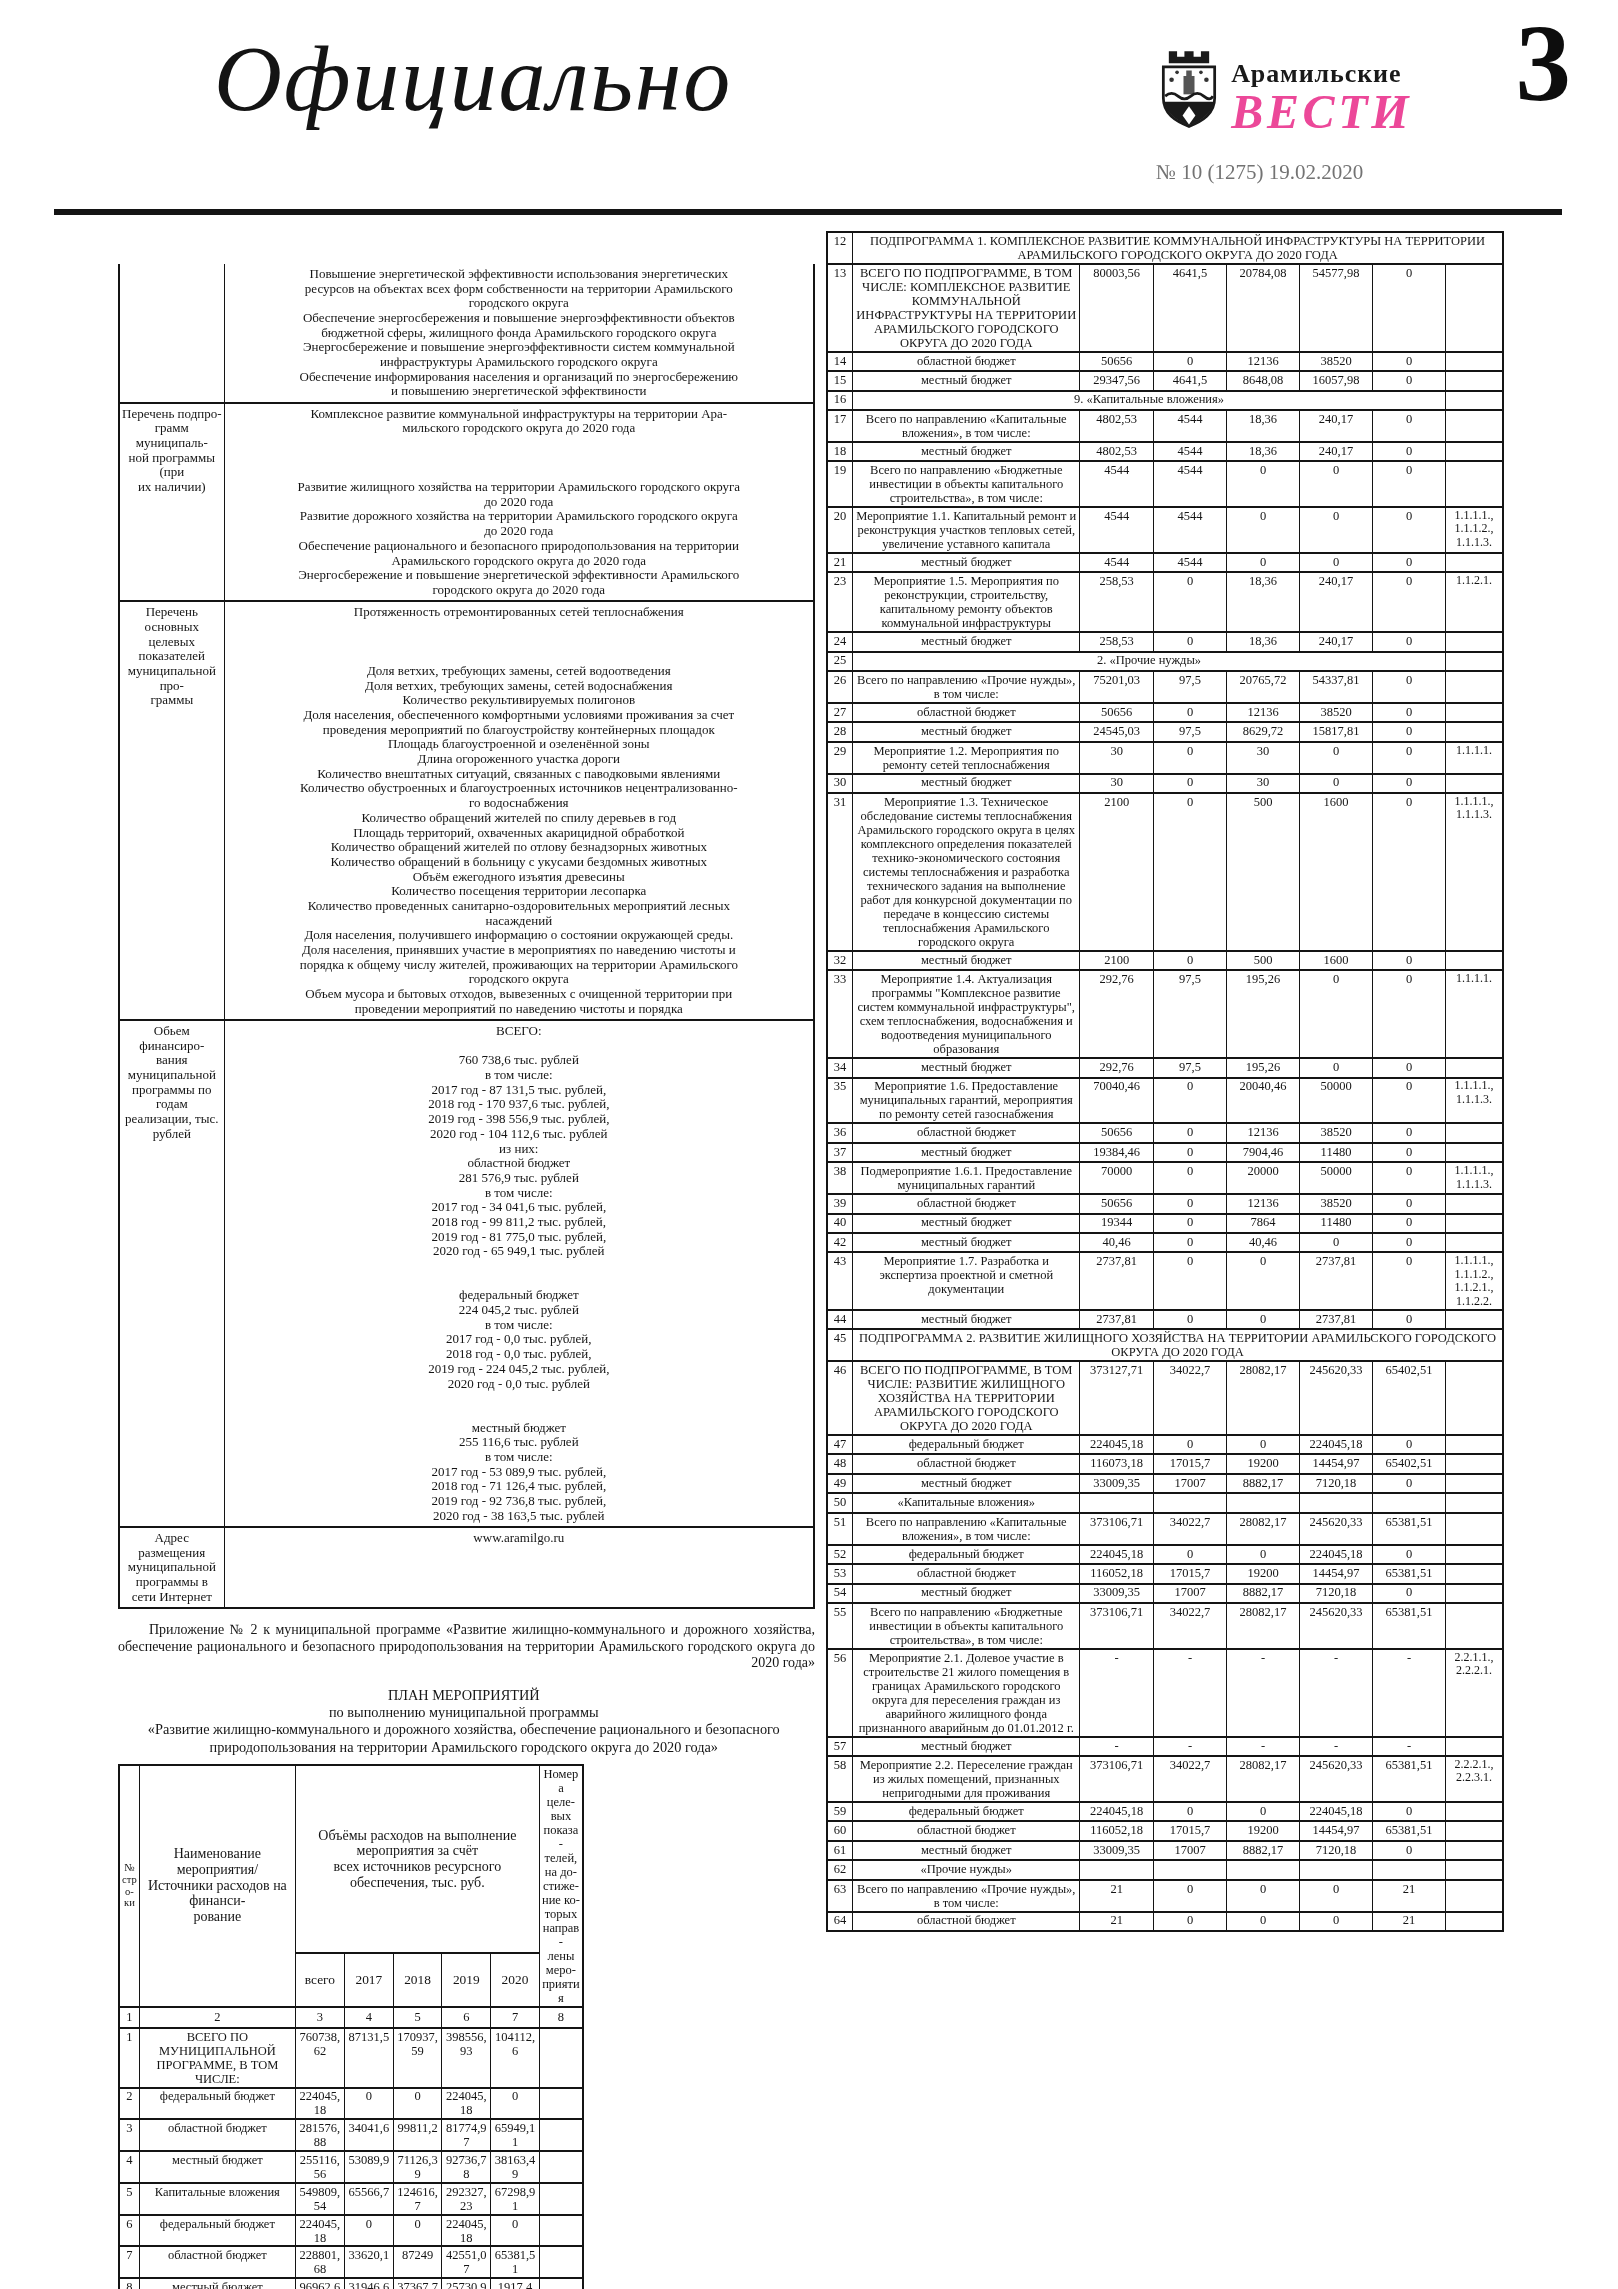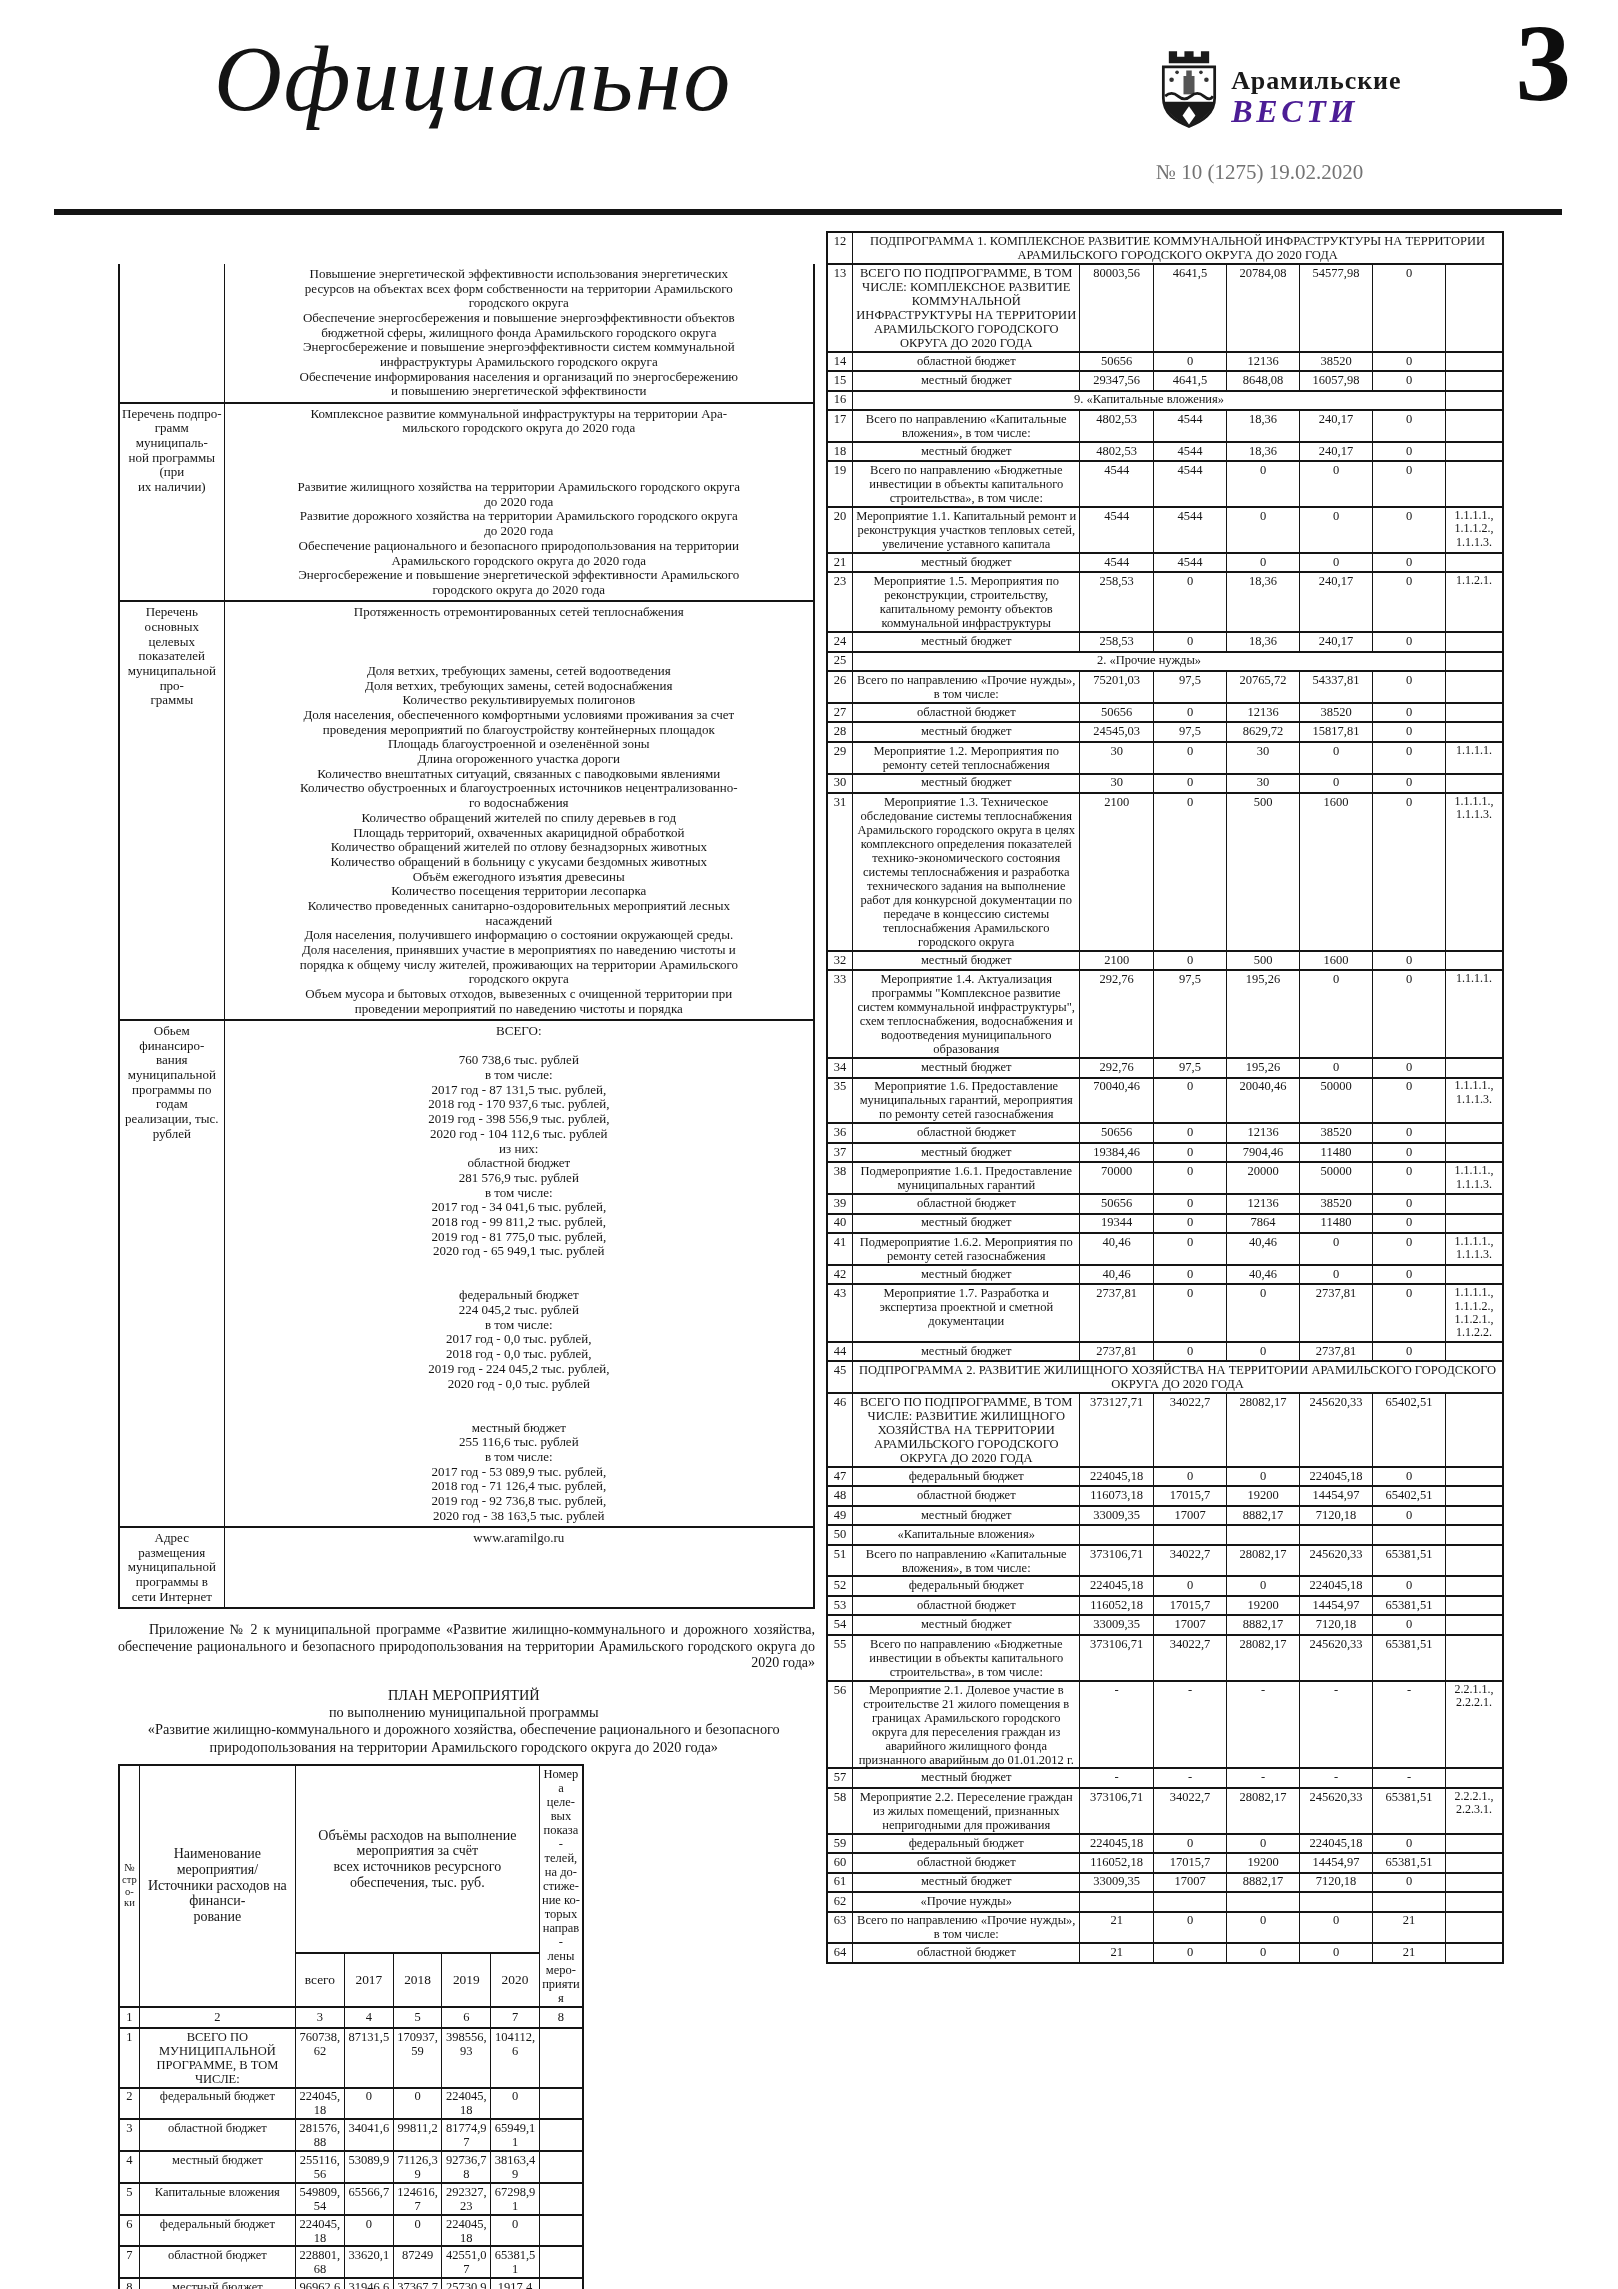--- a/index.html
+++ b/index.html
@@ -11,21 +11,21 @@
   .masthead{position:relative;height:209px;}
   .masthead .title{
     position:absolute;left:214px;top:24px;
     font-size:94px;font-style:italic;font-weight:500;letter-spacing:1.8px;color:#141414;
   }
   .brand{position:absolute;left:1156px;top:48px;}
   .brand-row{display:flex;align-items:center;gap:9.2px;}
   .arms{width:66px;height:89px;}
   .brand-names{padding-top:3.7px;}
   .brand-top{font-size:26px;font-weight:bold;letter-spacing:0.9px;color:#1a1a1a;}
-  .brand-main{font-size:32px;font-weight:bold;font-style:italic;color:#4c1d95;letter-spacing:3.7px;line-height:.95;}
+  .brand-main{font-size:48px;font-weight:bold;font-style:italic;color:#ec4899;letter-spacing:3.7px;line-height:.95;}
   .issue{font-size:21px;margin-top:19px;color:#737373;}
   .pagenum{position:absolute;right:48px;top:7.4px;font-size:111px;font-weight:bold;line-height:1;color:#0d0d0d;}
   .rule{margin:0 57px 0 54px;height:5.5px;background:#141414;}
 
   .columns{display:flex;align-items:flex-start;gap:11px;padding:16.6px 0 28px 118px;}
   .col-left{width:697px;}
   .col-right{width:678px;}
 
   table{border-collapse:collapse;}
   .passport{width:697px;border:2.8px solid #141414;border-top:none;table-layout:fixed;margin-top:33px;}
@@ -639,31 +639,20 @@
             <td class="num-cell">40</td>
             <td class="name-cell">местный бюджет</td>
             <td class="val-cell">19344</td>
             <td class="val-cell">0</td>
             <td class="val-cell">7864</td>
             <td class="val-cell">11480</td>
             <td class="val-cell">0</td>
             <td class="targets-cell"></td>
           </tr>
           <tr>
-            <td class="num-cell">41</td>
-            <td class="name-cell">Подмероприятие 1.6.2. Мероприятия по ремонту сетей газоснабжения</td>
-            <td class="val-cell">40,46</td>
-            <td class="val-cell">0</td>
-            <td class="val-cell">40,46</td>
-            <td class="val-cell">0</td>
-            <td class="val-cell">0</td>
-            <td class="targets-cell">1.1.1.1.,
-1.1.1.3.</td>
-          </tr>
-          <tr>
             <td class="num-cell">42</td>
             <td class="name-cell">местный бюджет</td>
             <td class="val-cell">40,46</td>
             <td class="val-cell">0</td>
             <td class="val-cell">40,46</td>
             <td class="val-cell">0</td>
             <td class="val-cell">0</td>
             <td class="targets-cell"></td>
           </tr>
           <tr>

